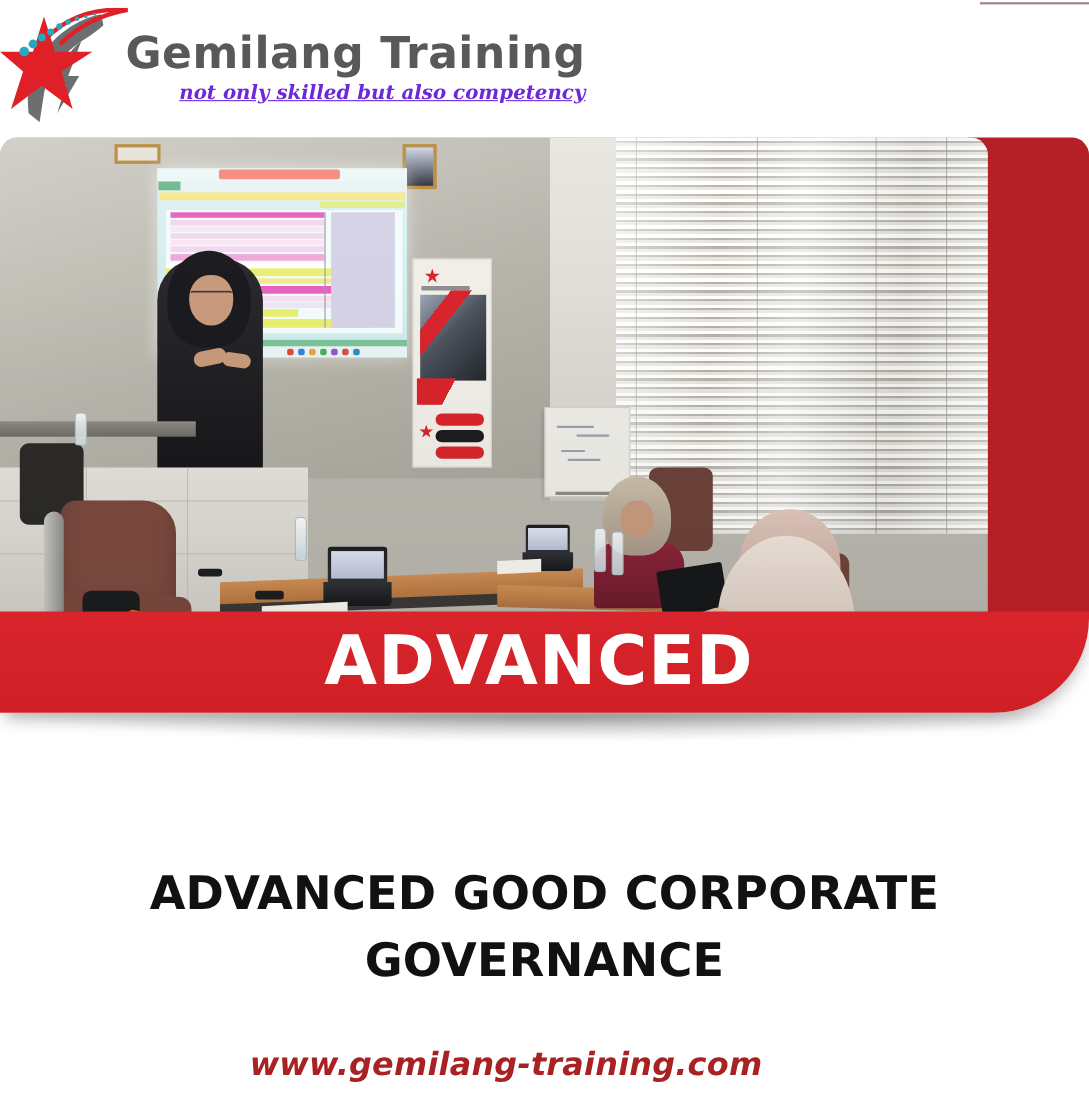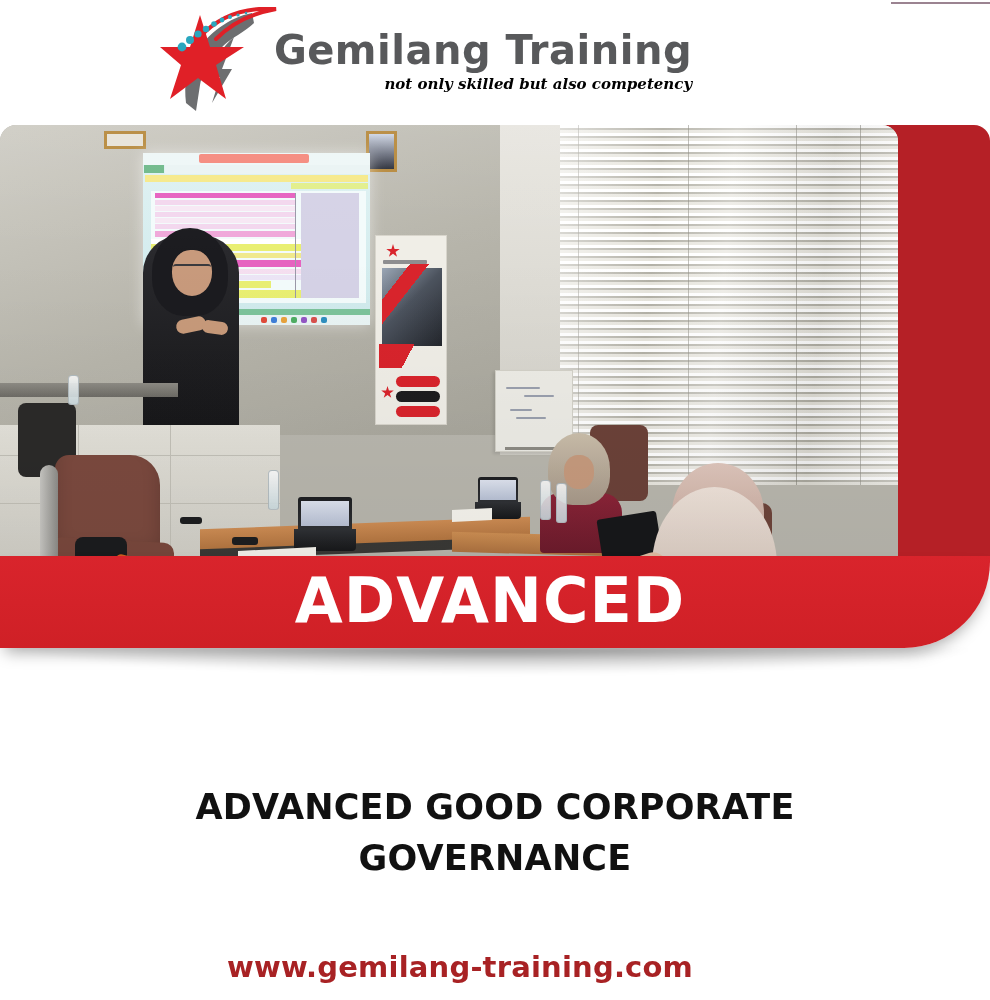--- a/index.html
+++ b/index.html
@@ -33,21 +33,20 @@
 
   
   .logo-header {
     position: absolute;
     top: 0;
     left: 0;
     width: 852px;
     height: 118px;
     display: flex;
     align-items: center;
-    justify-content: center;
   }
   .logo-lockup {
     position: relative;
     display: flex;
     align-items: center;
     height: 104px;
   }
 
   
   .logo-mark {
@@ -69,26 +68,27 @@
     font-weight: bold;
     letter-spacing: 0.5px;
     color: #58595b;
     line-height: 1;
     white-space: nowrap;
   }
   .brand-tagline {
     font-family: "DejaVu Serif", serif;
     font-style: italic;
     font-weight: bold;
-    font-size: 15px;
-    color: #000000;
+    font-size: 18px;
+    color: #6d28d9;
     line-height: 1;
     margin-top: 7px;
     text-align: right;
     white-space: nowrap;
+    text-decoration: underline;
   }
 
   
   .photo-block {
     position: absolute;
     top: 125px;
     left: 0;
     width: 990px;
     height: 433px;
   }
@@ -415,34 +415,35 @@
 
   
   .course-title {
     position: absolute;
     top: 782px;
     left: 95px;
     width: 800px;
     text-align: center;
     font-family: "DejaVu Sans", sans-serif;
     font-weight: bold;
-    font-size: 35px;
+    font-size: 42px;
     line-height: 1.45;
     color: #111111;
     letter-spacing: 0.2px;
   }
 
   
   .footer-url {
     position: absolute;
     top: 950px;
     left: 0;
     width: 920px;
     text-align: center;
     font-family: "DejaVu Sans", sans-serif;
+    font-style: italic;
     font-weight: bold;
     font-size: 29px;
     color: #a82224;
     letter-spacing: 0.2px;
   }
 </style>
 </head>
 <body>
 
 <div id="poster">

